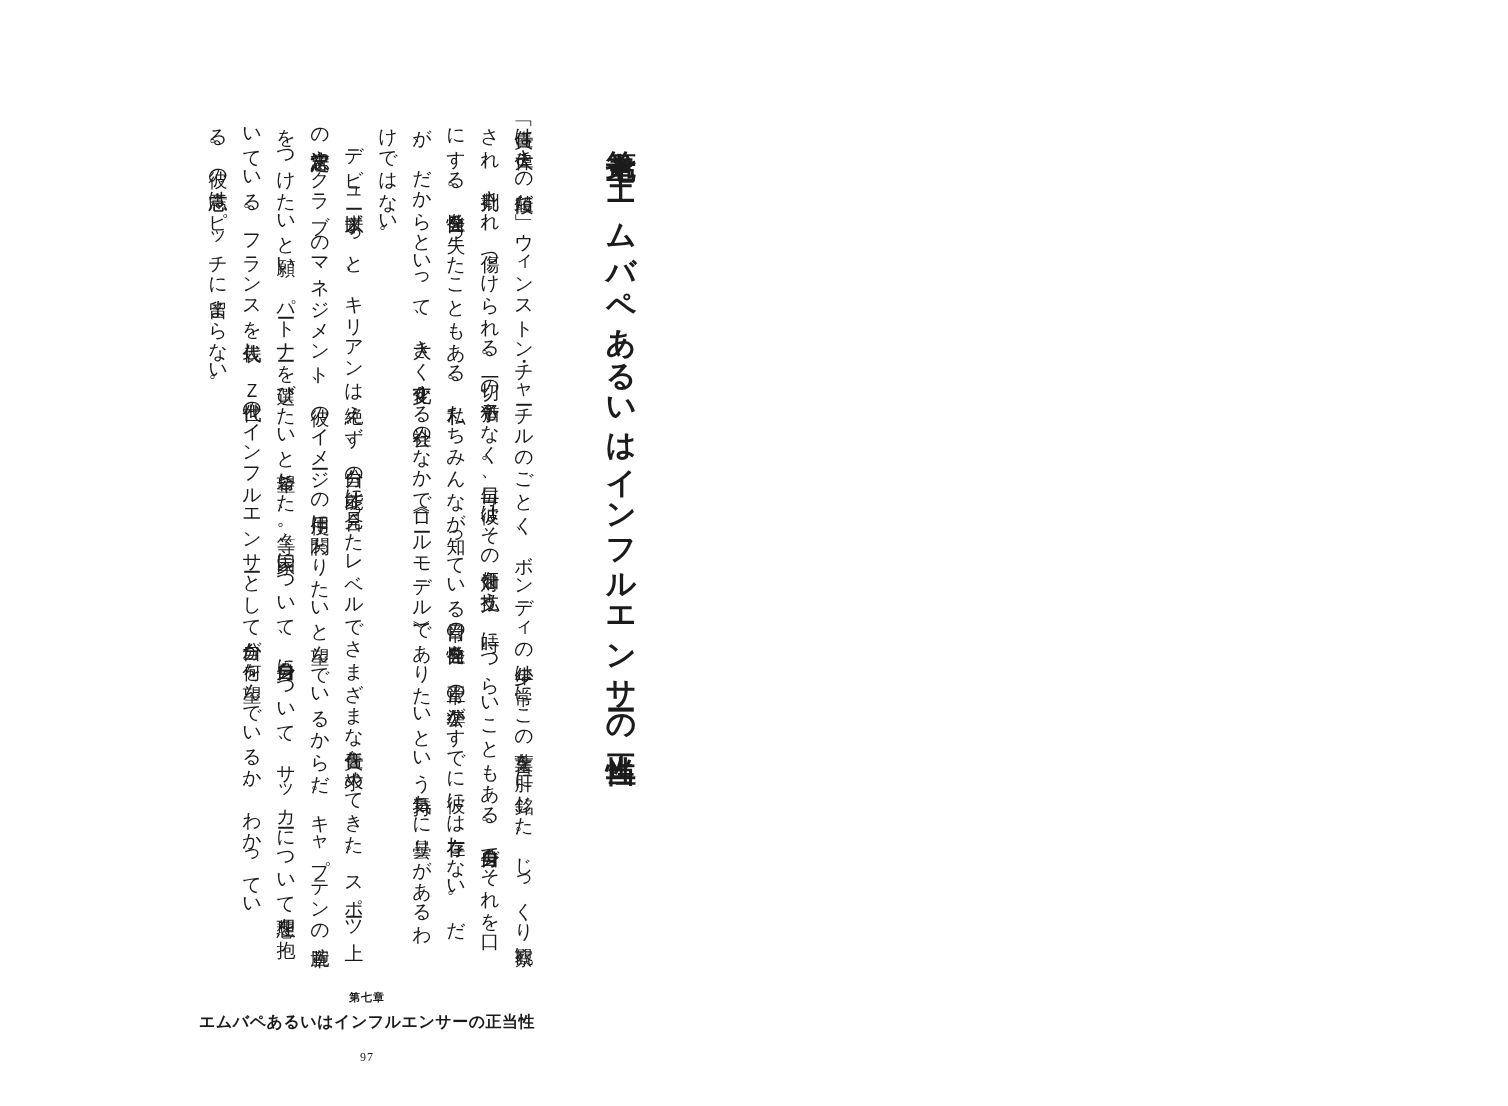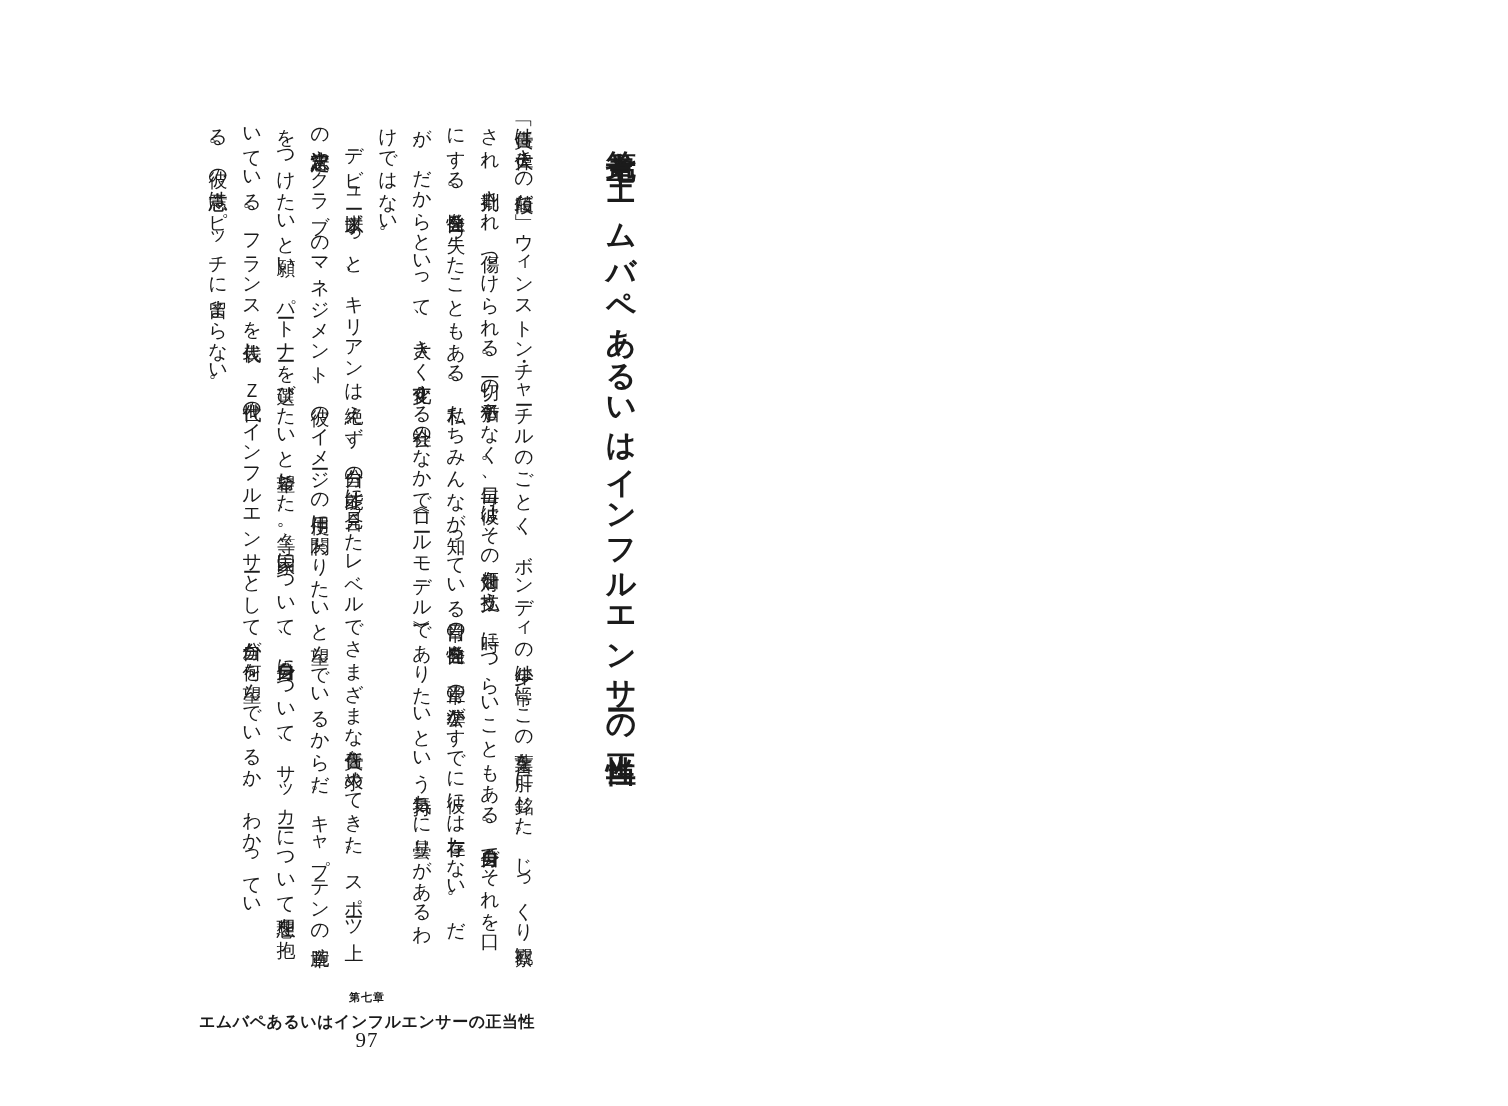--- a/index.html
+++ b/index.html
@@ -67,22 +67,23 @@
     line-height: 13px;
   }
   .footer-title {
     font-size: 16px;
     font-weight: 700;
     letter-spacing: 0.5px;
     line-height: 19px;
     margin-top: 8px;
   }
   .footer-page {
-    font-size: 21px;
+    font-size: 12px;
     line-height: 19px;
+    margin-top: 17px;
     letter-spacing: 1px;
   }
 </style>
 </head>
 <body>
 
 <div class="page">
 
   <div class="chapter-heading">
     <span class="heading-label">第七章</span>

